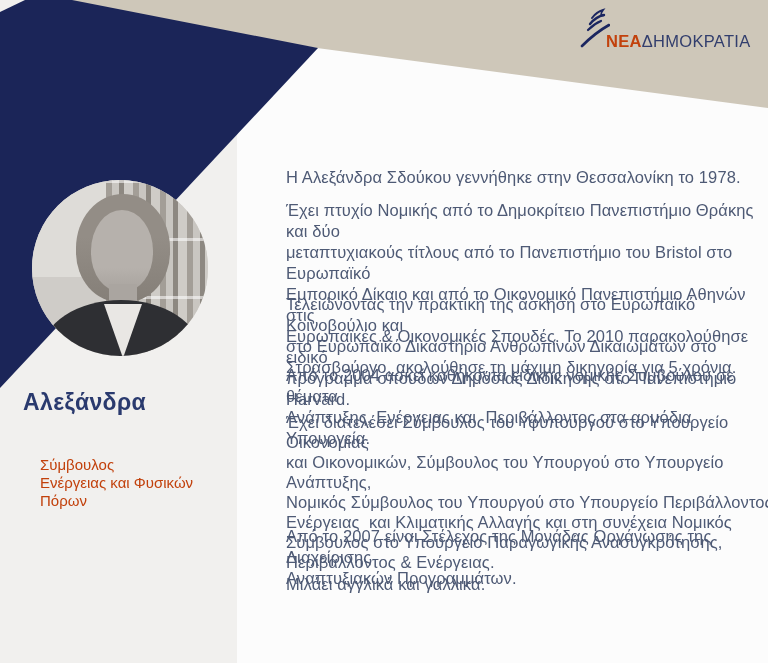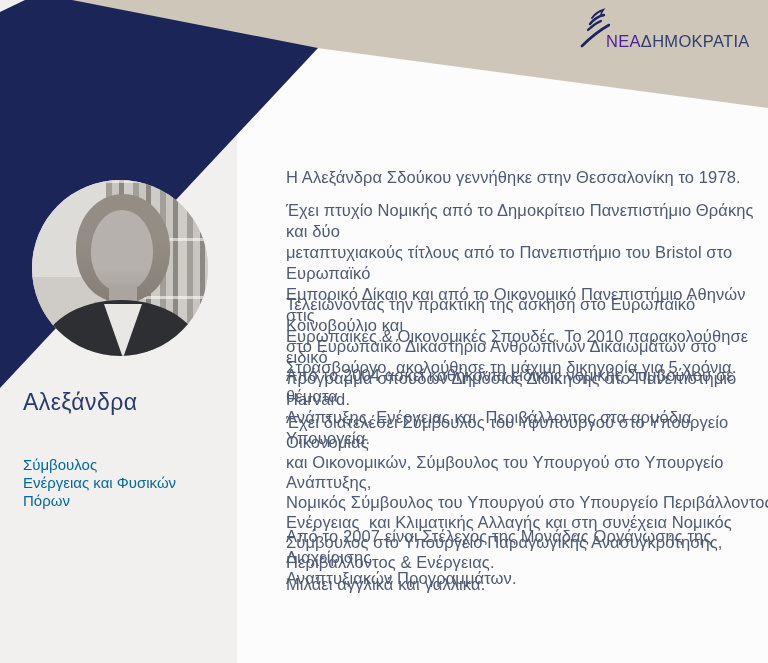--- a/index.html
+++ b/index.html
@@ -33,21 +33,21 @@
     clip-path:polygon(0px 12px,25px 0px,72px 0px,318px 48px,0px 388px);
   }
 
   
   .logo{position:absolute;left:578px;top:6px;width:186px;height:46px;}
   .logo-flame{position:absolute;left:2px;top:2px;}
   .logo-text{
     position:absolute;left:28px;top:26px;white-space:nowrap;
     font-size:16.5px;letter-spacing:.3px;line-height:18px;
   }
-  .logo-text .bold{font-weight:400;color:#4c1d95;}
+  .logo-text .bold{font-weight:700;color:#c2410c;}
   .logo-text .light{font-weight:500;color:#323e6d;}
 
   
   .photo{
     position:absolute;left:32px;top:180px;width:176px;height:176px;
     border-radius:50%;overflow:hidden;background:#d6d4d0;
   }
   .photo .books{
     position:absolute;right:0;top:0;width:58%;height:100%;
     background:
@@ -76,29 +76,29 @@
     background:#2e2f33;border-radius:55% 55% 0 0/95% 95% 0 0;
   }
   .photo .shirt{
     position:absolute;left:72px;top:124px;width:38px;height:54px;
     background:#e9e7e4;clip-path:polygon(0 0,100% 0,50% 100%);
   }
 
   
   .first-name{
     position:absolute;left:23px;top:389px;
-    font-size:23px;font-weight:400;color:#2a3a6e;letter-spacing:.4px;
+    font-size:23px;font-weight:700;color:#2a3a6e;letter-spacing:.4px;
   }
   .last-name{
     position:absolute;left:23px;top:412px;
     font-size:28px;font-weight:700;color:#1b2a60;letter-spacing:.5px;
   }
   .role{
-    position:absolute;left:23px;top:456px;
-    font-size:15px;line-height:18px;color:#0369a1;
+    position:absolute;left:40px;top:456px;
+    font-size:15px;line-height:18px;color:#c2410c;
     white-space:pre-wrap;
   }
 
   
   .bio p{
     position:absolute;left:286px;margin:0;width:492px;
     font-size:16.5px;line-height:21px;color:#4e5a75;
     white-space:pre-wrap;letter-spacing:.1px;
   }
   .bio p:nth-child(1){top:167px;}

